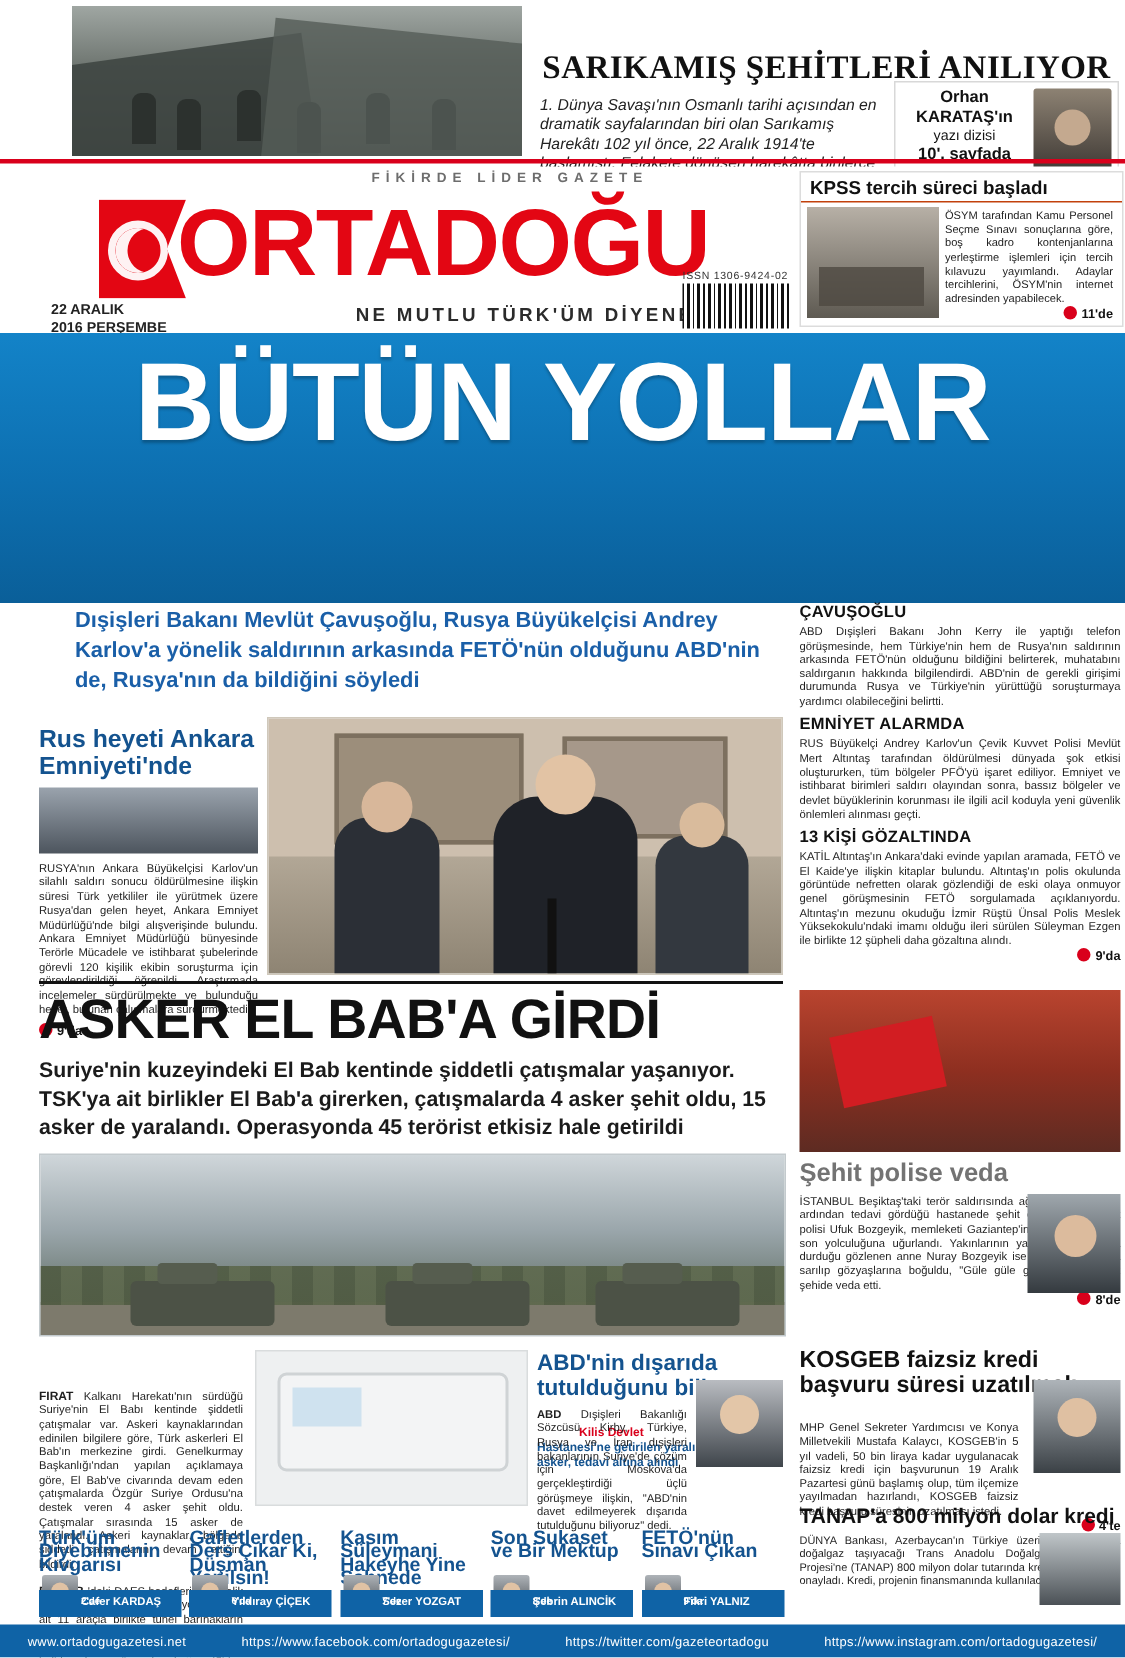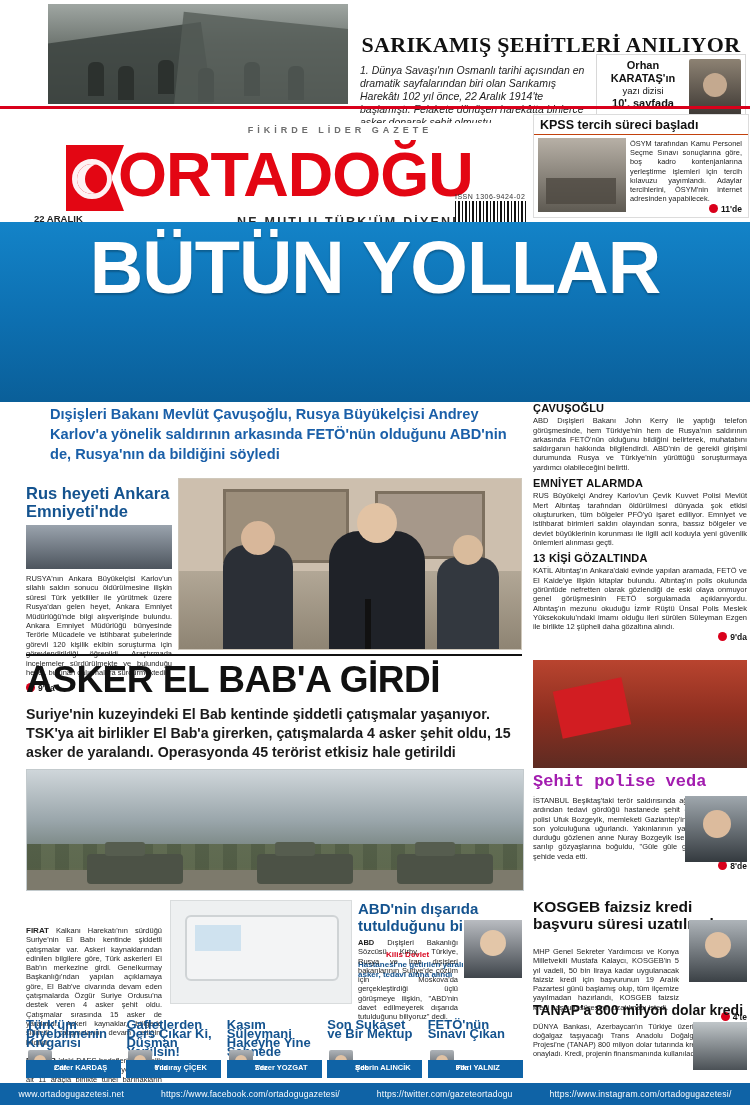--- a/index.html
+++ b/index.html
@@ -29,21 +29,21 @@
   .top-text{font-size:10.5px;line-height:13px;color:#222;width:236px;margin-top:6px;margin-left:8px;font-style:italic;}
   .top-box{position:absolute;right:4px;top:26px;width:148px;height:66px;border:1px solid #d8d8d8;background:#fff;}
   .top-box .bx-l{position:absolute;left:4px;top:4px;width:84px;text-align:center;font-size:9.5px;line-height:12px;color:#111;}
   .top-box .bx-l b{font-size:11px;}
   .top-box .bx-ph{position:absolute;right:4px;top:4px;width:52px;height:58px;
     background:linear-gradient(180deg,#8d8273,#3b3632);border-radius:2px;}
   .top-box .bx-ph:after{content:"";position:absolute;left:14px;top:14px;width:24px;height:24px;border-radius:50%;background:#c4a98f;}
   .rule-red{position:absolute;left:0;width:750px;height:3px;background:#d9001b;}
 
   
-  .masthead{position:absolute;left:0;top:111px;width:750px;height:108px;background:#fff;margin-top:12px;}
+  .masthead{position:absolute;left:0;top:111px;width:750px;height:108px;background:#fff;}
   .mh-tagline{position:absolute;left:160px;top:2px;width:360px;text-align:center;font-size:9px;letter-spacing:4px;color:#6d6d6d;font-weight:bold;}
   .flag{position:absolute;left:66px;top:22px;width:58px;height:66px;background:#e30613;
      clip-path:polygon(0 0,100% 0,78% 50%,100% 100%,0 100%);}
   .flag .moon{position:absolute;left:6px;top:14px;width:30px;height:30px;border-radius:50%;
      box-shadow:8px 0 0 0 #fff inset;border:5px solid #fff;opacity:.95;}
   .logo{position:absolute;left:118px;top:18px;font-family:"Liberation Sans", sans-serif;
      font-weight:bold;font-size:63px;letter-spacing:-1px;color:#e30613;line-height:66px;}
   .motto{position:absolute;left:170px;top:92px;width:360px;text-align:center;font-size:12.5px;font-weight:bold;letter-spacing:2.2px;color:#2b2b2b;}
   .dateblk{position:absolute;left:34px;top:90px;font-size:9.5px;line-height:11.5px;font-weight:bold;color:#222;}
   .barcode{position:absolute;left:455px;top:78px;width:72px;height:30px;
@@ -122,21 +122,21 @@
   .abd h4{margin:0;font-size:15px;line-height:17px;font-weight:bold;color:#14538f;}
   .abd .ph{position:absolute;right:0;top:20px;width:58px;height:58px;background:linear-gradient(180deg,#b9bcc1,#3f454b);}
   .abd .ph:after{content:"";position:absolute;left:16px;top:10px;width:26px;height:26px;border-radius:50%;background:#e3c6a8;}
   .abd p{font-size:7.5px;line-height:9.3px;text-align:justify;margin:4px 0 0 0;width:100px;color:#1f1f1f;}
 
   
   .flagph{position:absolute;left:533px;top:660px;width:214px;height:108px;
      background:linear-gradient(180deg,#b9442f 0%,#8e2f20 50%,#5d2b22 100%);overflow:hidden;}
   .flagph:after{content:"";position:absolute;left:24px;top:24px;width:70px;height:48px;background:#d21d22;transform:rotate(-12deg);}
   .sehit{position:absolute;left:533px;top:772px;width:214px;}
-  .sehit h3{margin:0;font-size:17px;line-height:19px;font-weight:bold;color:#a21caf;font-family:Liberation Mono, monospace;}
+  .sehit h3{margin:0;font-size:17px;line-height:19px;font-weight:bold;color:#737373;}
   .sehit .ph{position:absolute;right:0;top:24px;width:62px;height:66px;background:linear-gradient(180deg,#9fa7ad,#343a3f);}
   .sehit .ph:after{content:"";position:absolute;left:18px;top:14px;width:28px;height:28px;border-radius:50%;background:#dcbb9d;}
   .sehit p{font-size:7.5px;line-height:9.3px;text-align:justify;margin:5px 0 0 0;color:#1f1f1f;}
 
   .kosgeb{position:absolute;left:533px;top:898px;width:214px;}
   .kosgeb h3{margin:0;font-size:15.5px;line-height:17px;font-weight:bold;color:#111;}
   .kosgeb .ph{position:absolute;right:0;top:22px;width:58px;height:62px;background:linear-gradient(180deg,#aeb4b9,#3b4146);}
   .kosgeb .ph:after{content:"";position:absolute;left:16px;top:12px;width:26px;height:26px;border-radius:50%;background:#dfc0a2;}
   .kosgeb p{font-size:7.5px;line-height:9.3px;text-align:justify;margin:15px 0 0 0;width:146px;color:#1f1f1f;}
 

